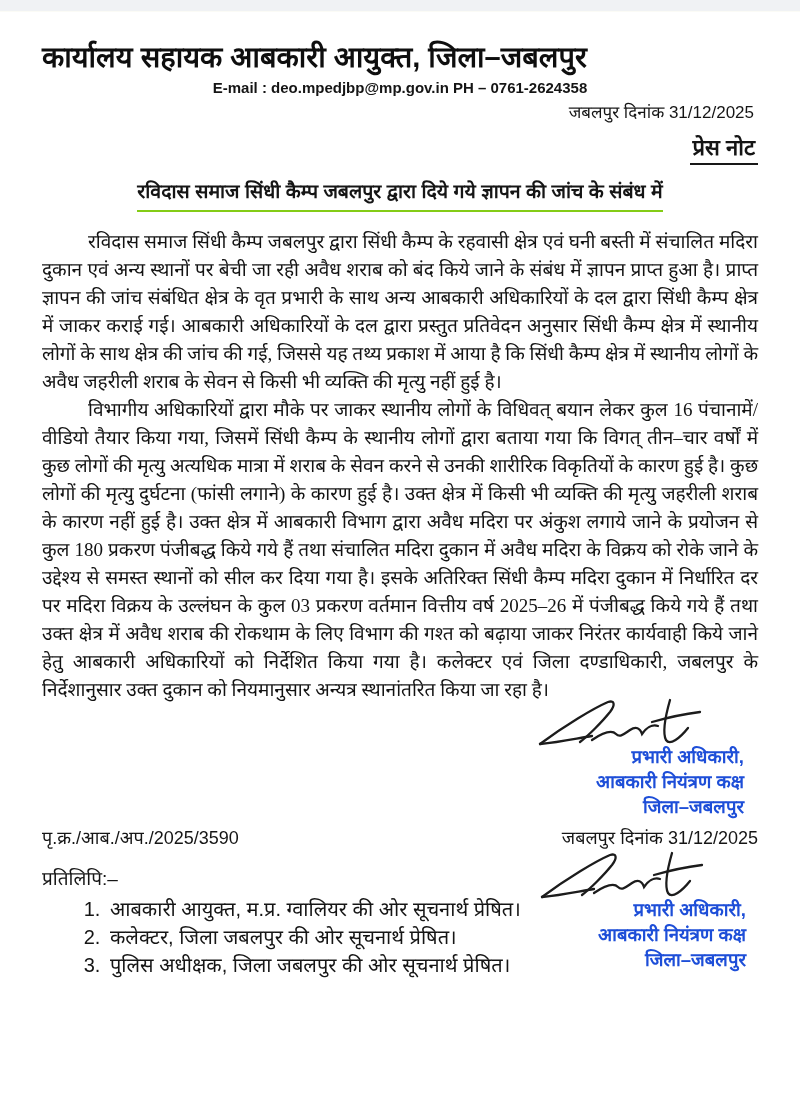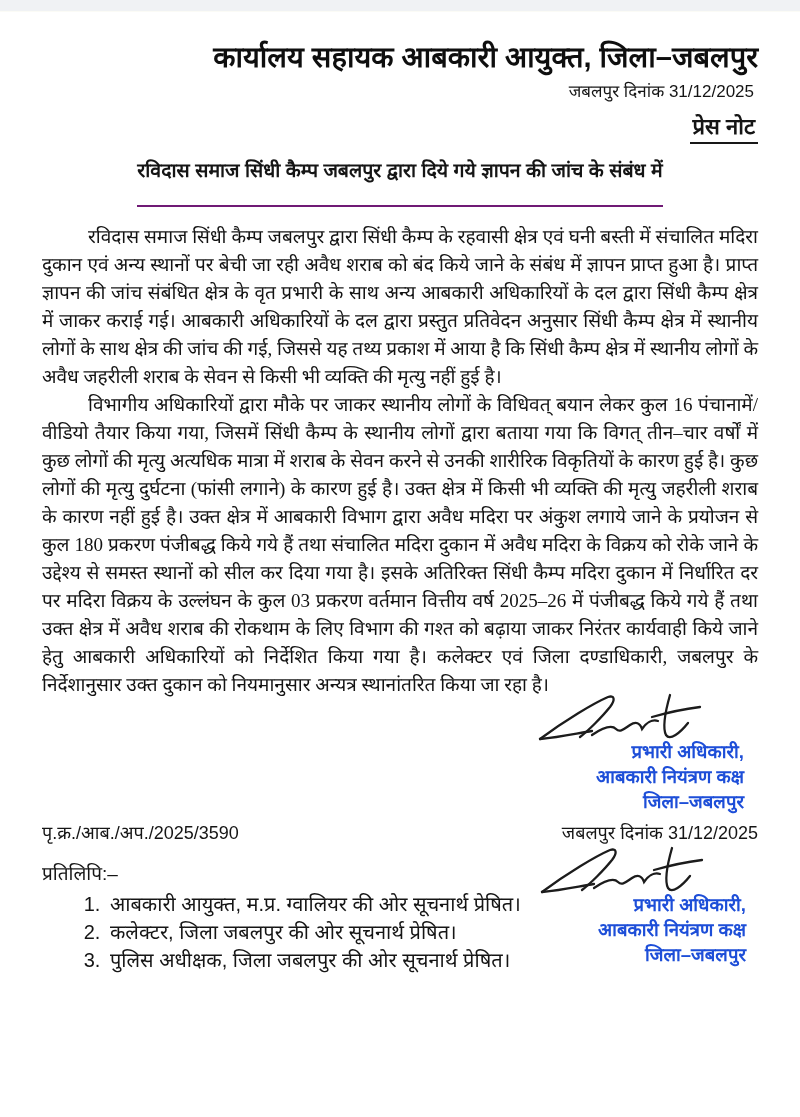--- a/index.html
+++ b/index.html
@@ -8,21 +8,21 @@
     width: 800px; height: 1117px;
     background: #ffffff;
     font-family: "Liberation Sans", sans-serif;
     color: #151515;
     overflow: hidden;
   }
   .top-strip { height: 12px; background: #f0f2f4; border-bottom: 1px solid #fbfbf6; }
   .page { padding: 8px 42px 0 42px; }
 
   .office-title {
-    text-align: right;
+    text-align: left;
     font-size: 29px;
     font-weight: 700;
     margin: 16px 0 4px 0;
     color: #0e0e0e;
   }
   .contact-line {
     text-align: center;
     font-weight: 700;
     font-size: 15px;
     margin: 2px 0 4px 0;
@@ -36,22 +36,22 @@
   .doc-type span {
     font-size: 22px;
     font-weight: 700;
     border-bottom: 2px solid #181818;
     padding: 0 3px 3px 3px;
   }
   .subject { text-align: center; margin: 10px 0 16px 0; }
   .subject span {
     font-size: 19.5px;
     font-weight: 700;
-    border-bottom: 2px solid #701a75;
-    padding-bottom: 22px;
+    border-bottom: 2px solid #84cc16;
+    padding-bottom: 6px;
     display: inline-block;
   }
   .body-para {
     font-size: 19px;
     line-height: 28px;
     text-align: justify;
     text-indent: 46px;
     margin: 0;
     color: #121212;
     font-family: Liberation Serif, serif;
@@ -86,20 +86,21 @@
 </style>
 </head>
 <body>
 
 <div class="top-strip"></div>
 
 <div class="page">
 
   <header>
     <h1 class="office-title">कार्यालय सहायक आबकारी आयुक्त, जिला–जबलपुर</h1>
+    <div class="contact-line">E-mail : deo.mpedjbp@mp.gov.in PH – 0761-2624358</div>
     <div class="header-dateline">जबलपुर दिनांक 31/12/2025</div>
     <div class="doc-type">
       <span>प्रेस नोट</span>
     </div>
     <div class="subject">
       <span>रविदास समाज सिंधी कैम्प जबलपुर द्वारा दिये गये ज्ञापन की जांच के संबंध में</span>
     </div>
   </header>
 
   <main>

